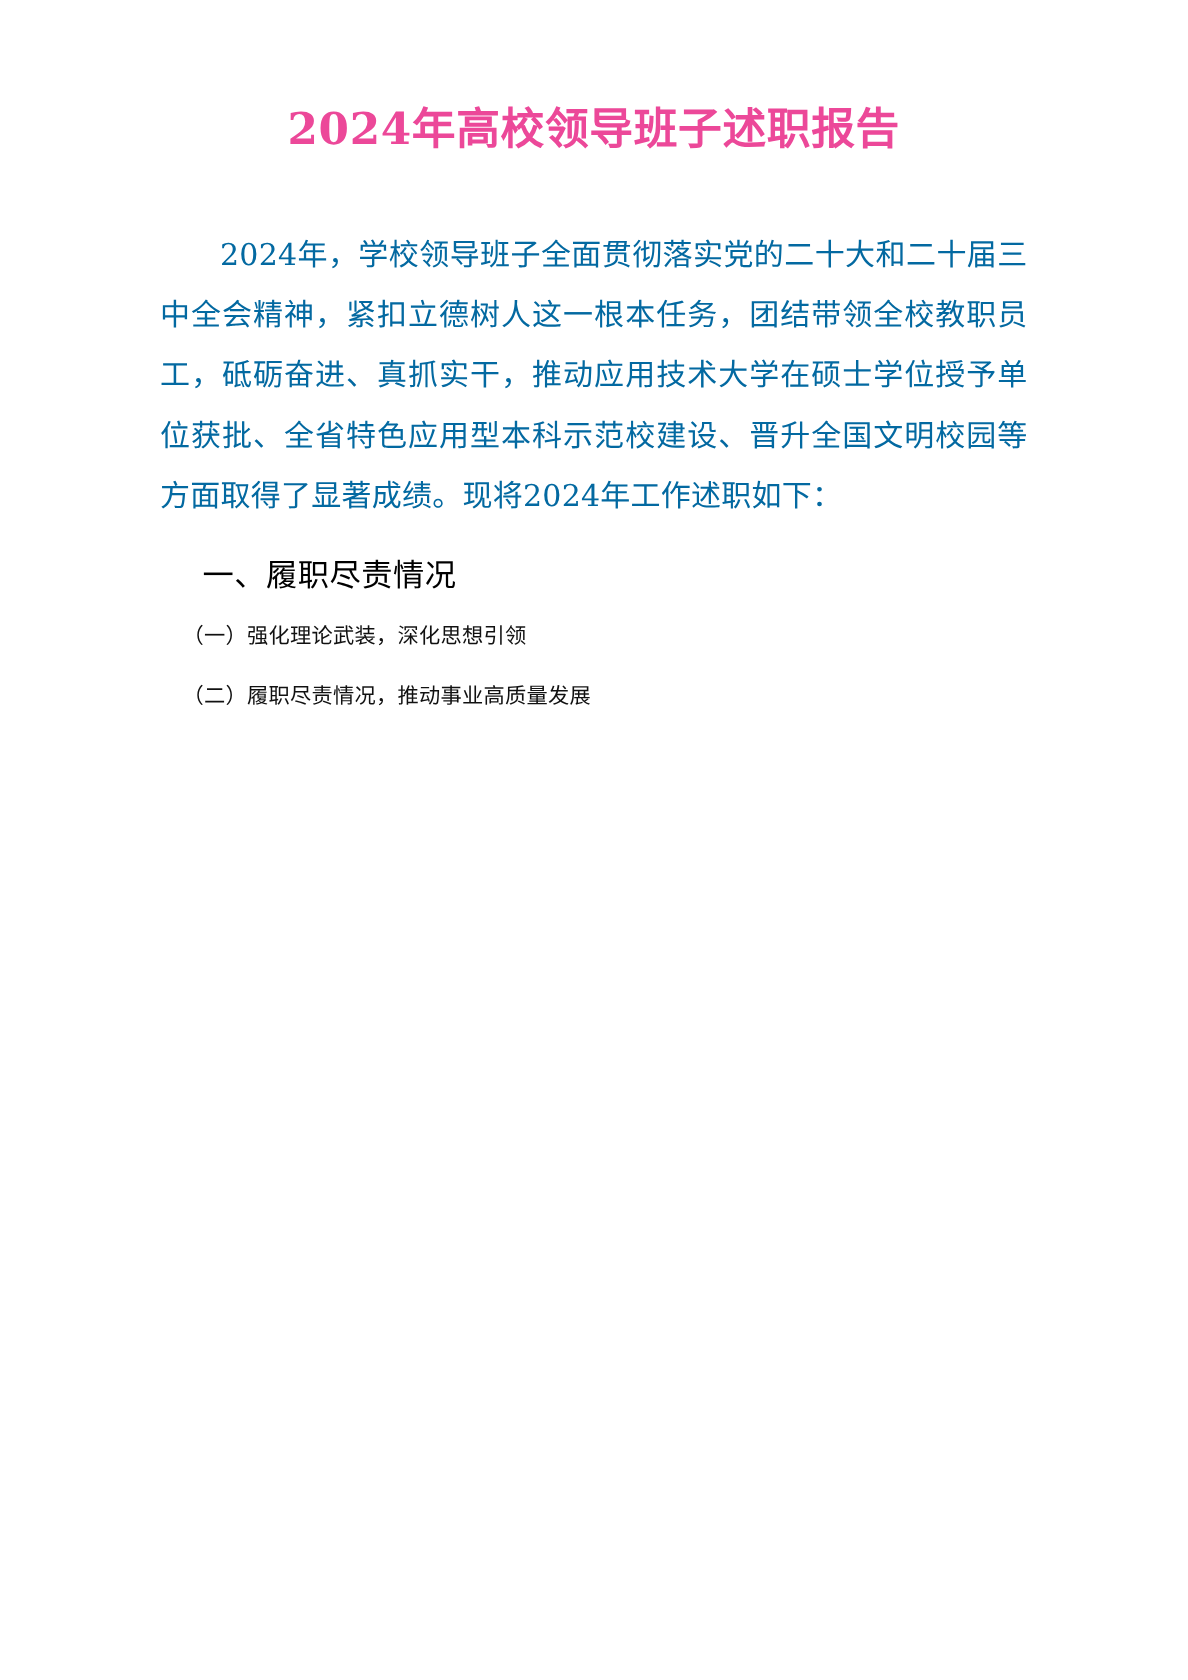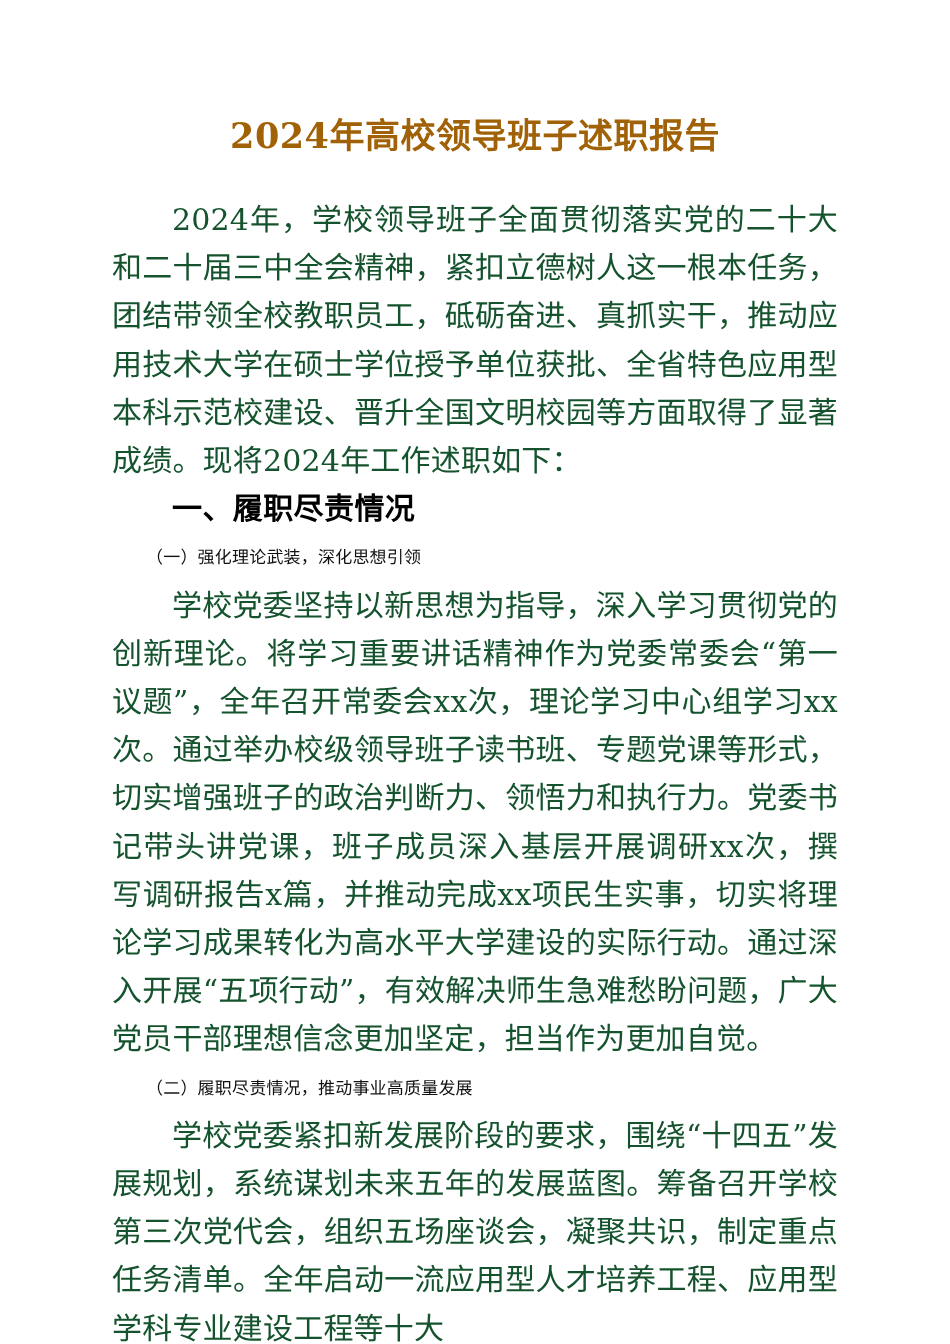--- a/index.html
+++ b/index.html
@@ -29,53 +29,53 @@
   
   .content {
     position: absolute;
     left: 112px;
     top: 0;
     width: 726px;
   }
 
   .doc-title {
     margin: 0;
-    padding-top: 110px;
+    padding-top: 78px;
     text-align: center;
     font-family: "DejaVu Serif", "Liberation Serif", serif;
     font-weight: 700;
     font-size: 35px;
     line-height: 52px;
     letter-spacing: 0.5px;
-    color: #a16207;
+    color: #ec4899;
     white-space: nowrap;
   }
 
   .body-block {
     padding-top: 34px;
   }
 
   p.para {
-    margin: 0;
+    margin: 16px;
     font-family: "DejaVu Serif", "Liberation Serif", serif;
-    font-size: 30px;
+    font-size: 24px;
     line-height: 48.2px;
     letter-spacing: 0.2px;
     text-align: justify;
     text-align-last: left;
     text-indent: 2em;
-    color: #14532d;
+    color: #0369a1;
     word-break: break-all;
   }
 
   p.heading-1 {
     margin: 0;
     font-family: "DejaVu Sans", "Liberation Sans", sans-serif;
-    font-weight: 700;
-    font-size: 30px;
+    font-weight: 400;
+    font-size: 25px;
     line-height: 48.2px;
     letter-spacing: 0.4px;
     text-indent: 2em;
     color: #000000;
   }
 
   p.heading-2 {
     margin: 0;
     font-family: "DejaVu Serif", "Liberation Serif", serif;
     font-size: 17px;
@@ -94,21 +94,19 @@
     <h1 class="doc-title">2024年高校领导班子述职报告</h1>
 
     <div class="body-block">
 
       <p class="para">2024年，学校领导班子全面贯彻落实党的二十大和二十届三中全会精神，紧扣立德树人这一根本任务，团结带领全校教职员工，砥砺奋进、真抓实干，推动应用技术大学在硕士学位授予单位获批、全省特色应用型本科示范校建设、晋升全国文明校园等方面取得了显著成绩。现将2024年工作述职如下：</p>
 
       <p class="heading-1">一、履职尽责情况</p>
 
       <p class="heading-2">（一）强化理论武装，深化思想引领</p>
 
-      <p class="para">学校党委坚持以新思想为指导，深入学习贯彻党的创新理论。将学习重要讲话精神作为党委常委会“第一议题”，全年召开常委会xx次，理论学习中心组学习xx次。通过举办校级领导班子读书班、专题党课等形式，切实增强班子的政治判断力、领悟力和执行力。党委书记带头讲党课，班子成员深入基层开展调研xx次，撰写调研报告x篇，并推动完成xx项民生实事，切实将理论学习成果转化为高水平大学建设的实际行动。通过深入开展“五项行动”，有效解决师生急难愁盼问题，广大党员干部理想信念更加坚定，担当作为更加自觉。</p>
 
       <p class="heading-2">（二）履职尽责情况，推动事业高质量发展</p>
 
-      <p class="para">学校党委紧扣新发展阶段的要求，围绕“十四五”发展规划，系统谋划未来五年的发展蓝图。筹备召开学校第三次党代会，组织五场座谈会，凝聚共识，制定重点任务清单。全年启动一流应用型人才培养工程、应用型学科专业建设工程等十大</p>
 
     </div>
   </div>
 </div>
 
 </body></html>

